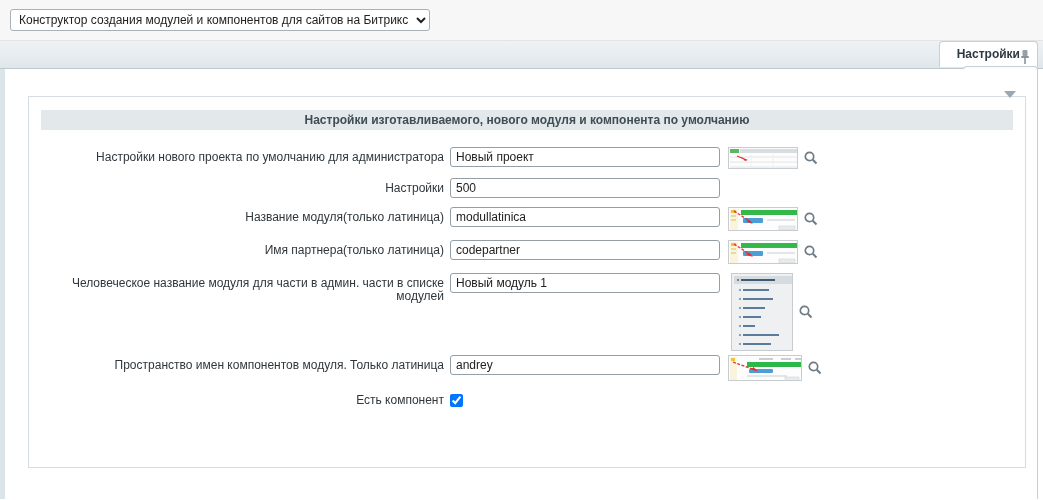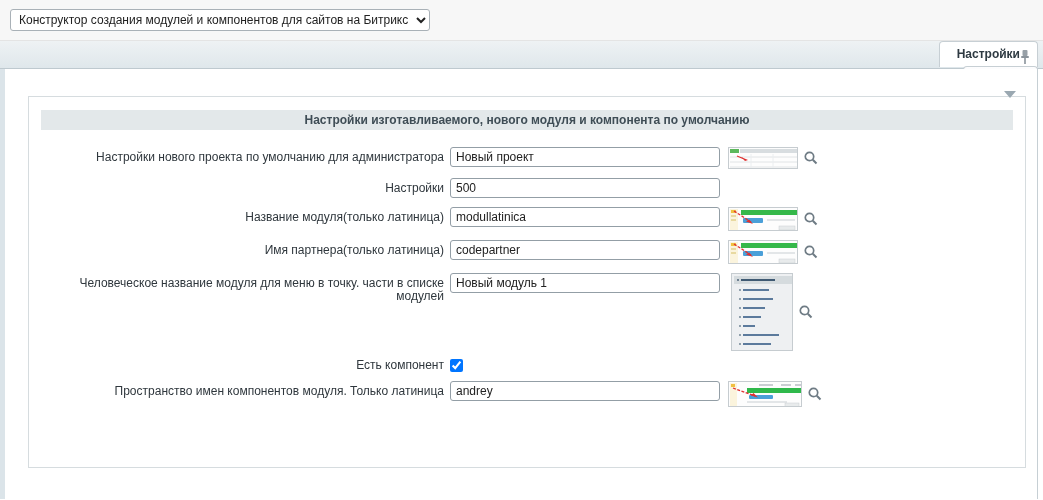--- a/index.html
+++ b/index.html
@@ -215,51 +215,51 @@
               <use href="#thumb-form-g"></use>
             </svg>
           <svg class="mag" width="14" height="14">
               <use href="#magnifier-g"></use>
             </svg>
         </span>
       </div>
     </div>
 
     <div class="form-row" style="margin-bottom:4px;">
-      <div class="label-cell">Человеческое название модуля для меню в точку. части в списке модулей</div>
+      <div class="label-cell">Человеческое название модуля для части в админ. части в списке модулей</div>
       <div class="ctrl-cell">
         <input type="text" value="Новый модуль 1" style="">
         <span class="thumbwrap tall" style="margin-left:11px;">
           <svg class="thumb" width="62" height="78">
               <use href="#thumb-menu-g"></use>
             </svg>
           <svg class="mag" width="14" height="14">
               <use href="#magnifier-g"></use>
             </svg>
         </span>
       </div>
     </div>
 
     <div class="form-row">
-      <div class="label-cell">Есть компонент</div>
-      <div class="ctrl-cell">
-        <input type="checkbox" checked="true" style="">
-      </div>
-    </div>
-
-    <div class="form-row">
       <div class="label-cell">Пространство имен компонентов модуля. Только латиница</div>
       <div class="ctrl-cell">
         <input type="text" value="andrey" style="">
         <span class="thumbwrap">
           <svg class="thumb" width="74" height="26">
               <use href="#thumb-form2-g"></use>
             </svg>
           <svg class="mag" width="14" height="14">
               <use href="#magnifier-g"></use>
             </svg>
         </span>
       </div>
     </div>
 
+    <div class="form-row">
+      <div class="label-cell">Есть компонент</div>
+      <div class="ctrl-cell">
+        <input type="checkbox" checked="true" style="">
+      </div>
+    </div>
+
 
   </div>
 </div>
 
 </body></html>

